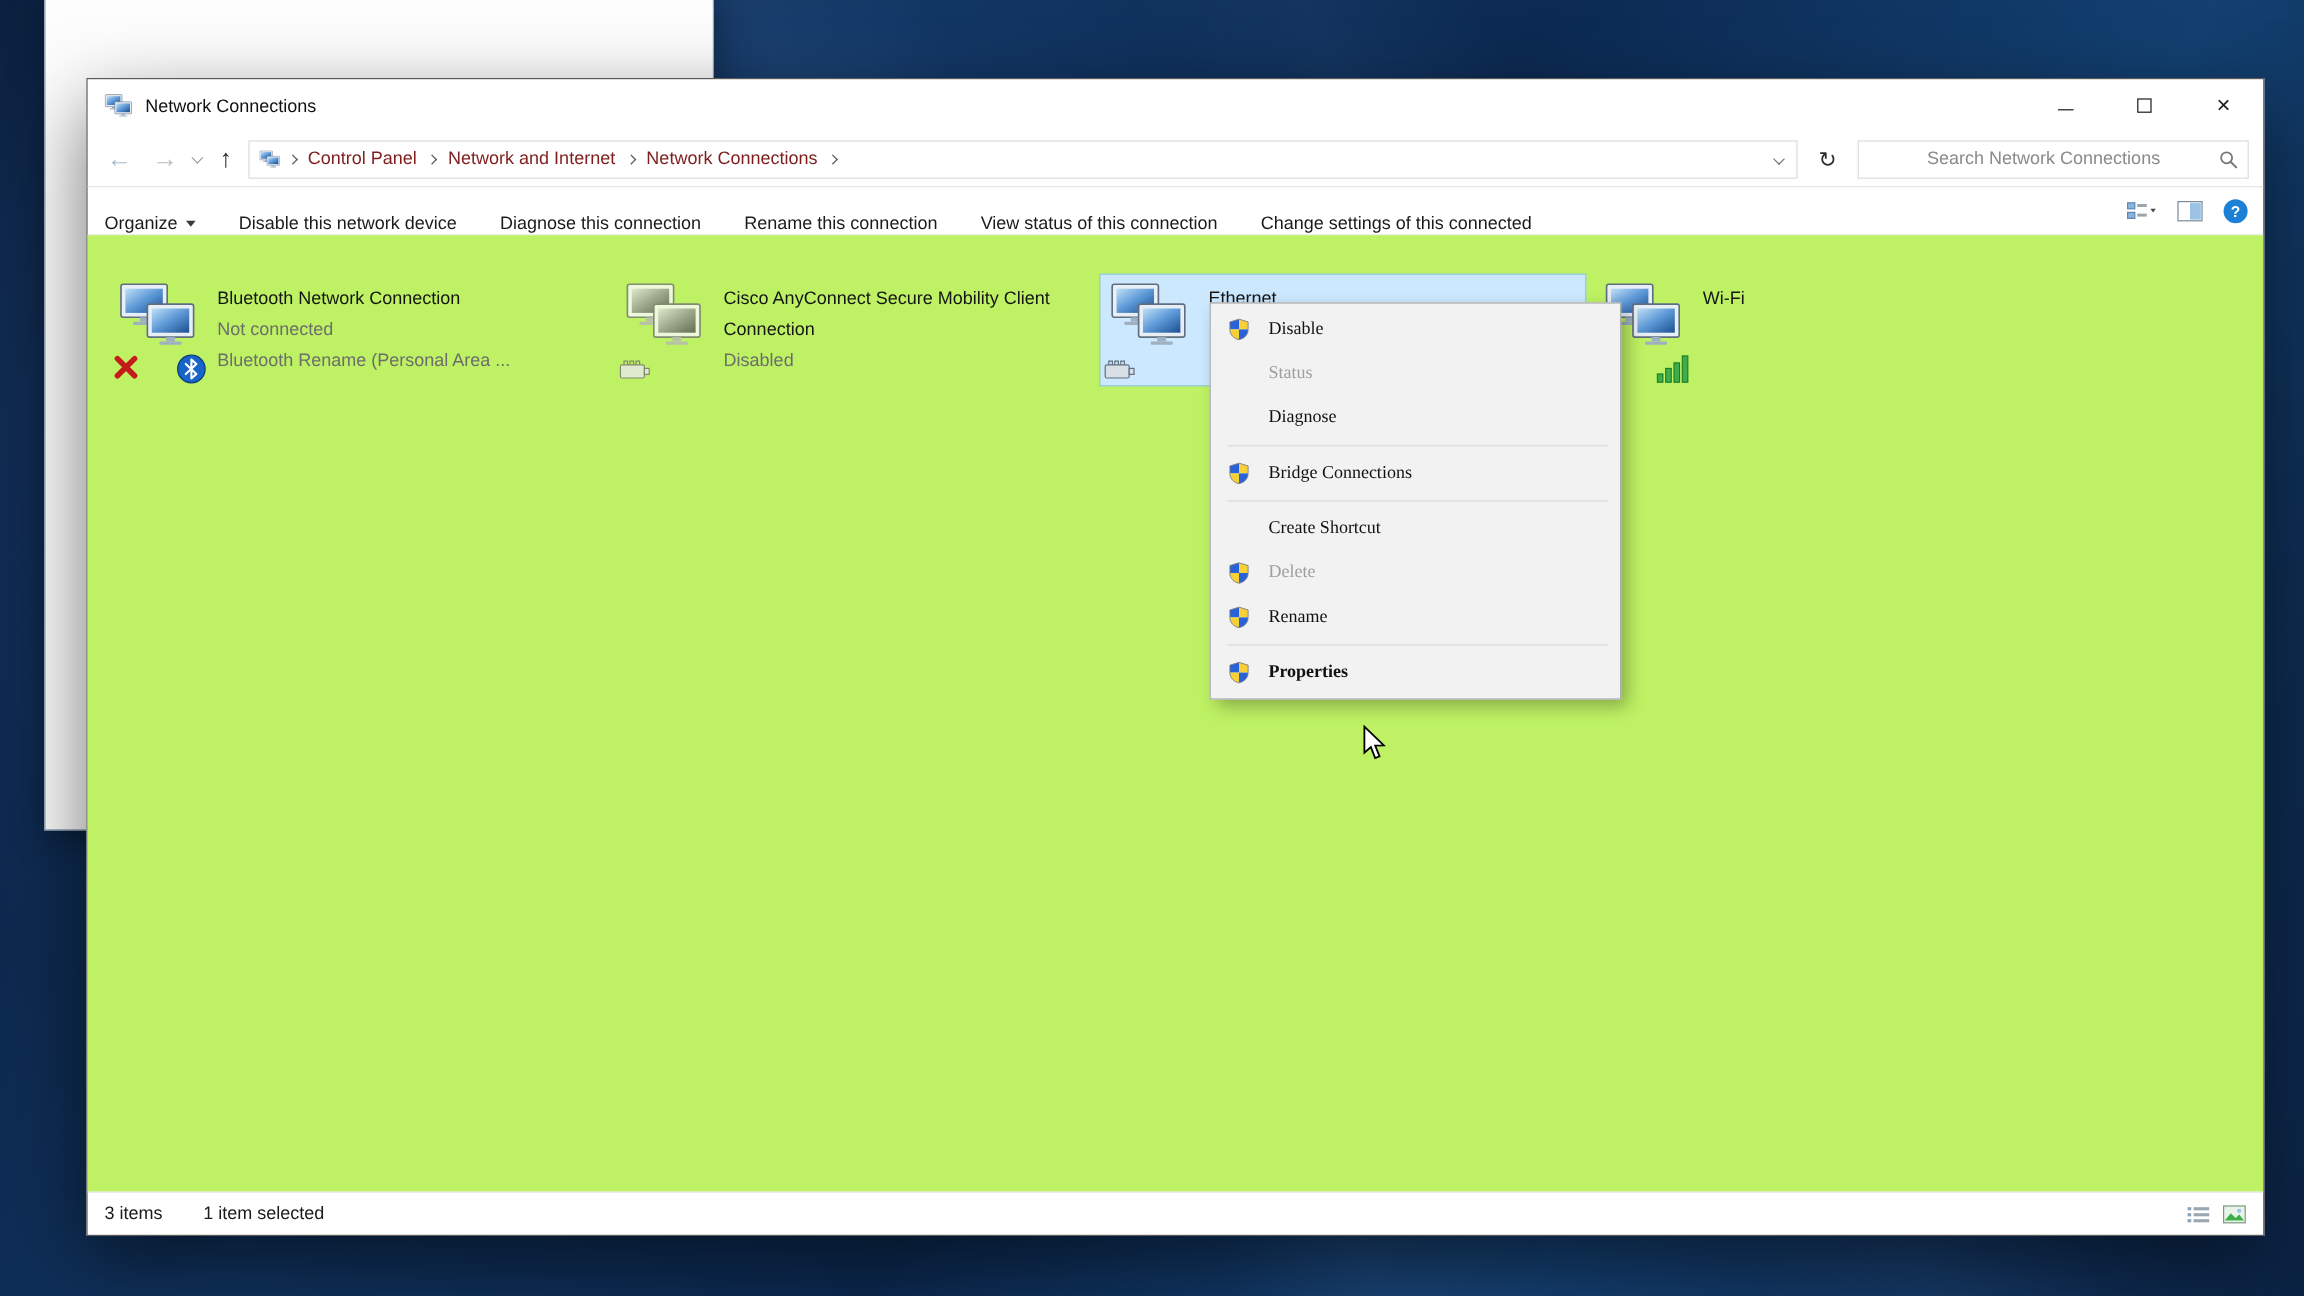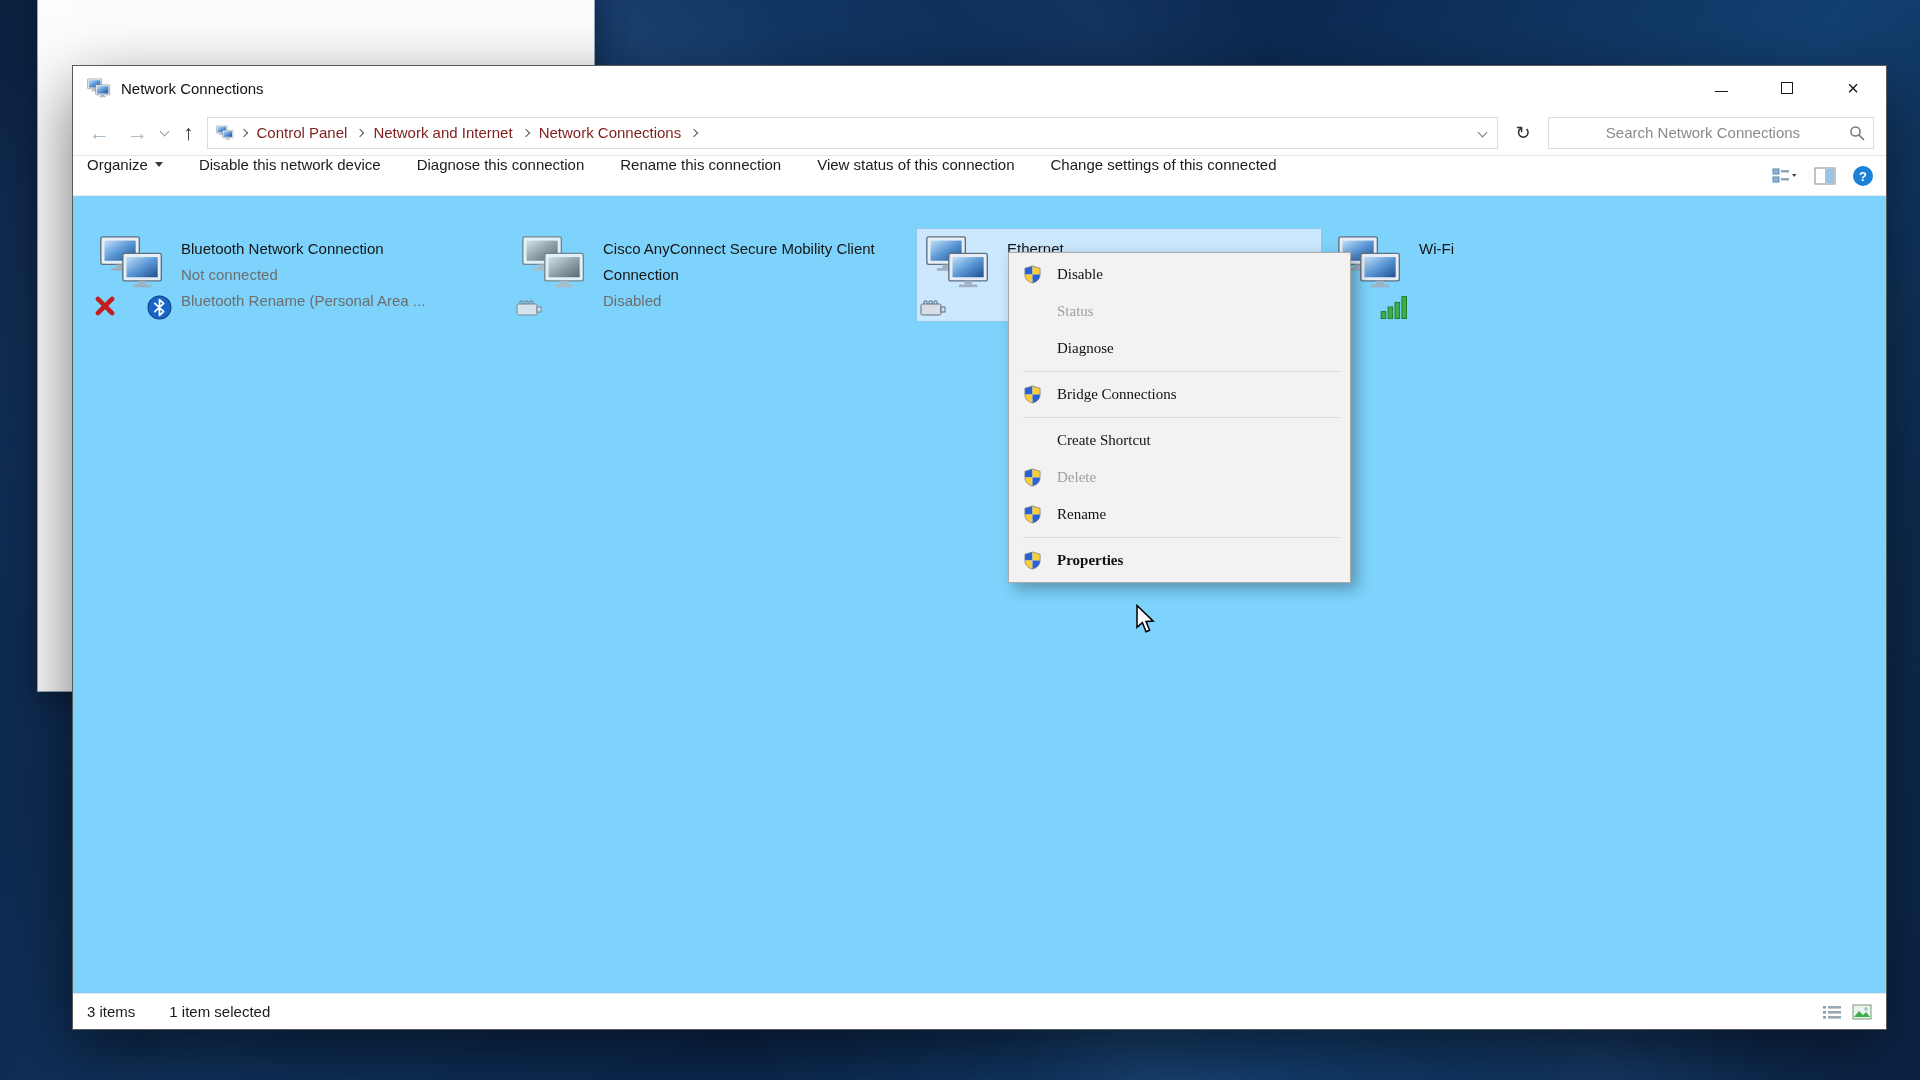--- a/index.html
+++ b/index.html
@@ -53,29 +53,29 @@
   .addr-caret .chev-down { border-color:#777; margin:0; }
   .refresh-btn { width:32px; height:32px; display:flex; align-items:center; justify-content:center;
     font-size:18px; color:#2f2f2f; }
   .searchbox { width:326px; height:32px; border:1px solid #dcdcdc; display:flex; align-items:center;
     padding:0 8px; background:#fff; }
   .searchbox input { border:none; outline:none; flex:1; font-size:15px; color:#555;
     font-family:inherit; background:transparent;text-align:center; }
   .searchbox input::placeholder { color:#8a8a8a; opacity:1; }
 
   
-  .toolbar { height:40px; display:flex; align-items:flex-start; padding-left:14px; gap:36px;
+  .toolbar { height:40px; display:flex; align-items:flex-end; padding-left:14px; gap:36px;
     font-size:15px; color:#1b1b1b; border-bottom:1px solid #ececec; position:relative; }
   .tb-item { display:flex; align-items:center; gap:7px; white-space:nowrap; }
   .caret-down { width:0; height:0; border-left:4.5px solid transparent; border-right:4.5px solid transparent;
     border-top:5px solid #3a3a3a; }
   .tb-right { position:absolute; right:12px; top:0; height:40px; display:flex; align-items:center; gap:16px; }
 
   
-  .content { position:absolute; top:130px; bottom:36px; left:0; right:0; background:#7dd3fc; }
+  .content { position:absolute; top:130px; bottom:36px; left:0; right:0; background:#bef264; }
   .tile { position:absolute; top:33px; width:404px; height:92px; display:flex; gap:12px;
     padding:6px 8px; }
   .tile.selected { background:#cbe8ff; outline:1px solid #90c8f0; }
   .tile-icon { position:relative; width:70px; flex:0 0 70px; }
   .ov { position:absolute; }
   .ov-bl { left:-5px; bottom:-2px; }
   .ov-br { right:-3px; bottom:-5px; }
   .gray { filter:grayscale(1) brightness(1.05) opacity(.8); }
   .tile-text { font-size:15px; line-height:26px; padding-top:1px; }
   .t-name { color:#151515; }

